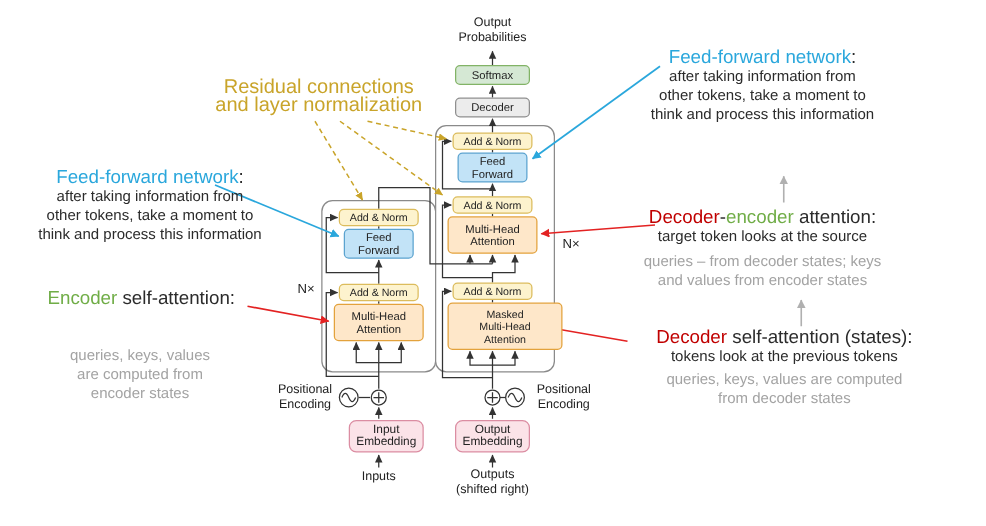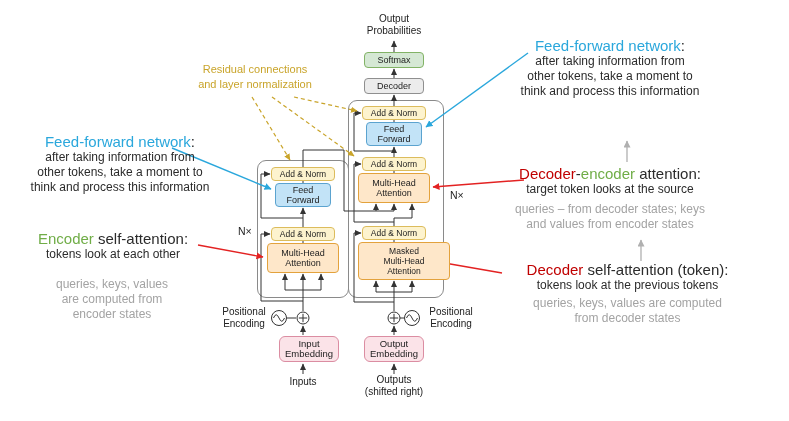--- a/index.html
+++ b/index.html
@@ -16,21 +16,21 @@
   .masked{font-size:8.5px;line-height:10px}
   .emb{background:#fbe3e8;border:1px solid #db8da2;font-size:9.5px;border-radius:6px}
   .linear{background:#ececec;border:1px solid #8f8f8f}
   .softmax{background:#d5e8d4;border:1px solid #82b366}
   .dlabel{position:absolute;font-size:10px;line-height:12px;color:#222;text-align:center;white-space:pre-line;z-index:10}
   .nx{position:absolute;font-size:10.5px;color:#222;z-index:10}
   .ann{position:absolute;text-align:center;z-index:10}
   .ann .h{font-size:15px;line-height:17px;font-weight:400}
   .ann .b{font-size:12px;line-height:15px;color:#2b2b2b;white-space:pre-line}
   .note{position:absolute;text-align:center;font-size:12px;line-height:15px;color:#a3a3a3;white-space:pre-line;z-index:10}
-  .residual{position:absolute;text-align:center;font-size:11px;line-height:15px;color:#c9a42a;white-space:pre-line;z-index:10}
+  .residual{position:absolute;text-align:center;font-size:16px;line-height:15px;color:#c9a42a;white-space:pre-line;z-index:10}
   .blue{color:#2aa7dc}.green{color:#70ad47}.red{color:#c00000}.dark{color:#2b2b2b}
 </style>
 </head>
 <body>
 
 <div id="canvas">
 
   <div class="outer" style="left:257px;top:160px;width:92px;height:138px"></div>
   <div class="outer" style="left:348px;top:100px;width:96px;height:198px"></div>
 
@@ -166,40 +166,39 @@
 
   <div class="ann" style="left:20px;top:133px;width:200px">
     <div class="h"><span class="blue">Feed-forward network</span><span class="dark">:</span></div>
     <div class="b">after taking information from
 other tokens, take a moment to
 think and process this information</div>
   </div>
 
   <div class="ann" style="left:23px;top:230px;width:180px">
     <div class="h"><span class="green">Encoder</span><span class="dark"> self-attention:</span></div>
-    <div class="b">tokens look at each other</div>
   </div>
   <div class="note" style="left:42px;top:277px;width:140px">queries, keys, values
 are computed from
 encoder states</div>
 
   <div class="ann" style="left:512px;top:37px;width:196px">
     <div class="h"><span class="blue">Feed-forward network</span><span class="dark">:</span></div>
     <div class="b">after taking information from
 other tokens, take a moment to
 think and process this information</div>
   </div>
 
   <div class="ann" style="left:502px;top:165px;width:216px">
     <div class="h"><span class="red">Decoder</span><span class="dark">-</span><span class="green">encoder</span><span class="dark"> attention:</span></div>
     <div class="b">target token looks at the source</div>
   </div>
   <div class="note" style="left:502px;top:202px;width:216px">queries – from decoder states; keys
 and values from encoder states</div>
 
   <div class="ann" style="left:495px;top:261px;width:265px">
-    <div class="h"><span class="red">Decoder</span><span class="dark"> self-attention (token):</span></div>
+    <div class="h"><span class="red">Decoder</span><span class="dark"> self-attention (states):</span></div>
     <div class="b">tokens look at the previous tokens</div>
   </div>
   <div class="note" style="left:505px;top:296px;width:245px">queries, keys, values are computed
 from decoder states</div>
 
 </div>
 
 </body></html>

